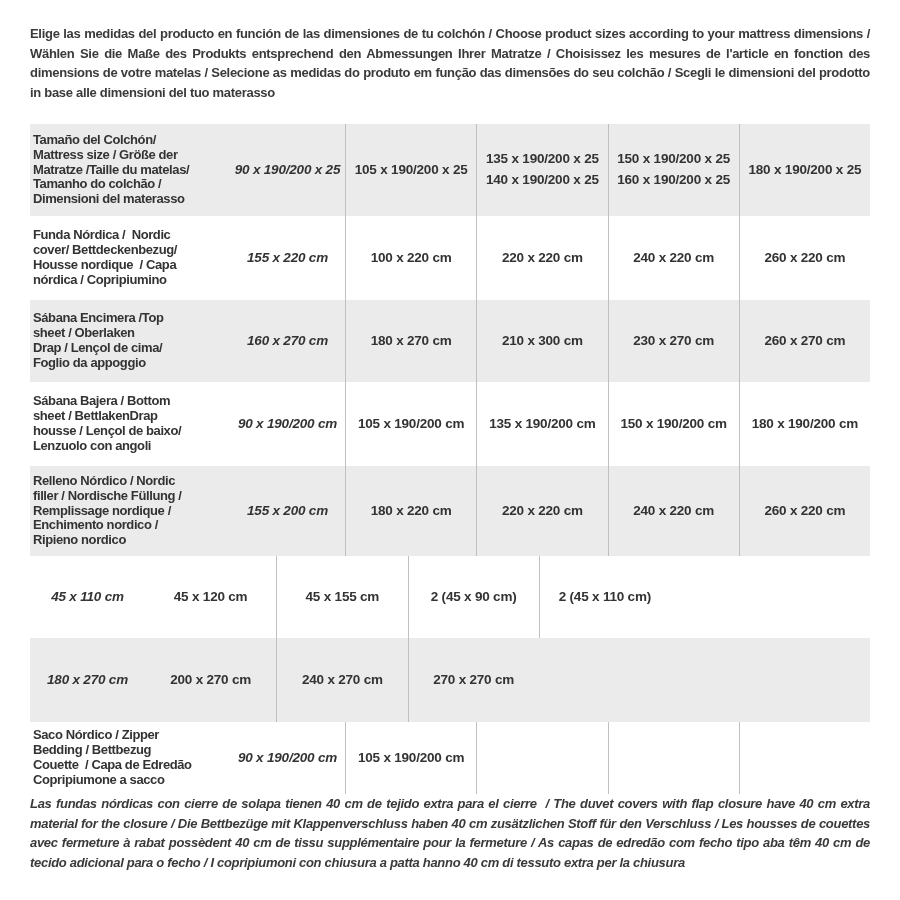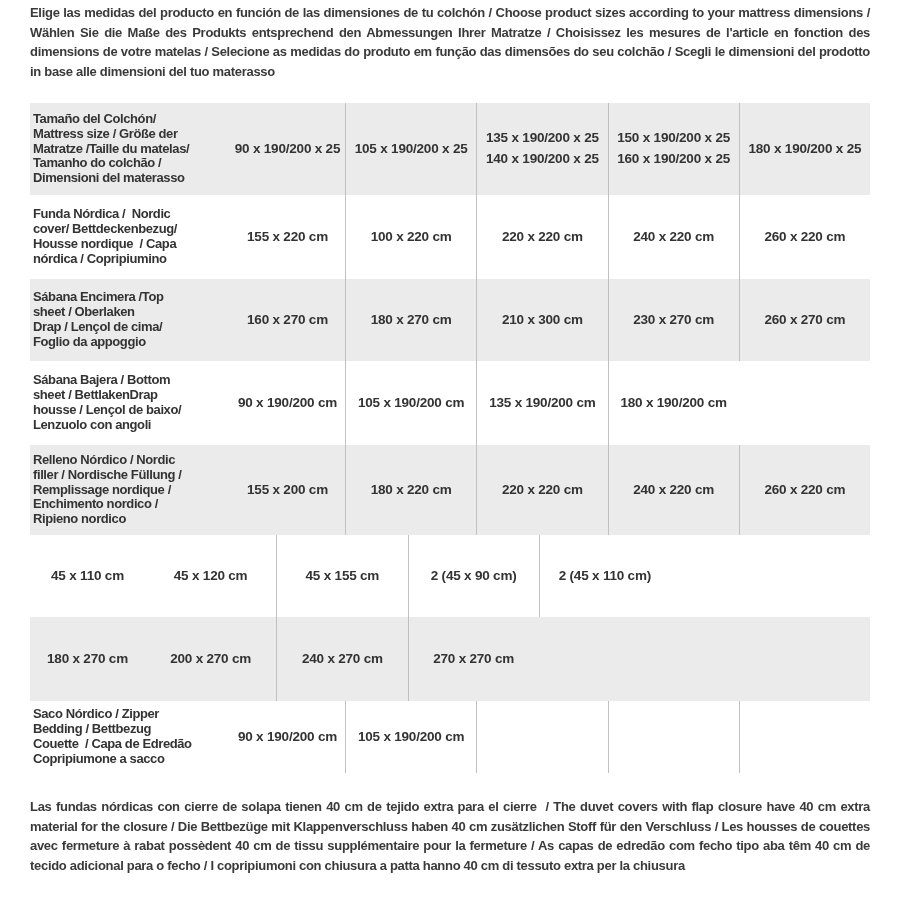--- a/index.html
+++ b/index.html
@@ -4,33 +4,33 @@
 <style>
   * { margin: 0; padding: 0; box-sizing: border-box; }
   html, body { width: 900px; height: 900px; background: #ffffff; overflow: hidden; }
   body {
     font-family: "Liberation Sans", sans-serif;
     color: #2f2f2f;
     -webkit-font-smoothing: antialiased;
   }
   .page {
     width: 900px; height: 900px;
-    padding: 3px 30px 0 30px;
+    padding: 24px 30px 0 30px;
   }
   .intro, .footnote {
     font-size: 13px;
     font-weight: bold;
     letter-spacing: -0.3px;
     line-height: 1.5;
     text-align: justify;
     color: #3a3a3a;
     white-space: pre-wrap;
   }
   .intro { margin-bottom: 14px; }
-  .footnote { margin-top: 24px; }
+  .footnote { margin-top: 0; font-style: italic; }
   .size-table { width: 840px; margin-top: 22px; }
   .row { display: flex; align-items: stretch; }
   .row:nth-child(odd) { background: #ebebeb; }
   .cell { display: flex; align-items: center; }
   .cell.label {
     width: 200px;
     padding: 6px 4px 6px 3px;
     font-size: 13px;
     font-weight: bold;
     letter-spacing: -0.4px;
@@ -41,21 +41,21 @@
   .cell.val {
     justify-content: center;
     text-align: center;
     font-size: 13.5px;
     font-weight: bold;
     letter-spacing: -0.2px;
     line-height: 1.55;
     white-space: pre-line;
     color: #333333;
   }
-  .cell.val.v1 { width: 115px; }
+  .cell.val.v1 { width: 115px; font-style: italic; }
   .cell.val.v2, .cell.val.v3, .cell.val.v4, .cell.val.v5 { width: 131.25px; }
   .row .cell:nth-child(n+3) { border-left: 1px solid #c0c0c0; }
 </style>
 </head>
 <body>
 
 <div class="page">
 
   <p class="intro">Elige las medidas del producto en función de las dimensiones de tu colchón / Choose product sizes according to your mattress dimensions / Wählen Sie die Maße des Produkts entsprechend den Abmessungen Ihrer Matratze / Choisissez les mesures de l'article en fonction des dimensions de votre matelas / Selecione as medidas do produto em função das dimensões do seu colchão / Scegli le dimensioni del prodotto in base alle dimensioni del tuo materasso</p>
 
@@ -101,20 +101,21 @@
     </div>
 
     <div class="row" style="min-height:84px">
       <div class="cell label">Sábana Bajera / Bottom
 sheet / BettlakenDrap
 housse / Lençol de baixo/
 Lenzuolo con angoli</div>
       <div class="cell val v1">90 x 190/200 cm</div>
       <div class="cell val v2">105 x 190/200 cm</div>
       <div class="cell val v3">135 x 190/200 cm</div>
+      <div class="cell val v4">150 x 190/200 cm</div>
       <div class="cell val v5">180 x 190/200 cm</div>
     </div>
 
     <div class="row" style="min-height:90px">
       <div class="cell label">Relleno Nórdico / Nordic
 filler / Nordische Füllung /
 Remplissage nordique /
 Enchimento nordico /
 Ripieno nordico</div>
       <div class="cell val v1">155 x 200 cm</div>

